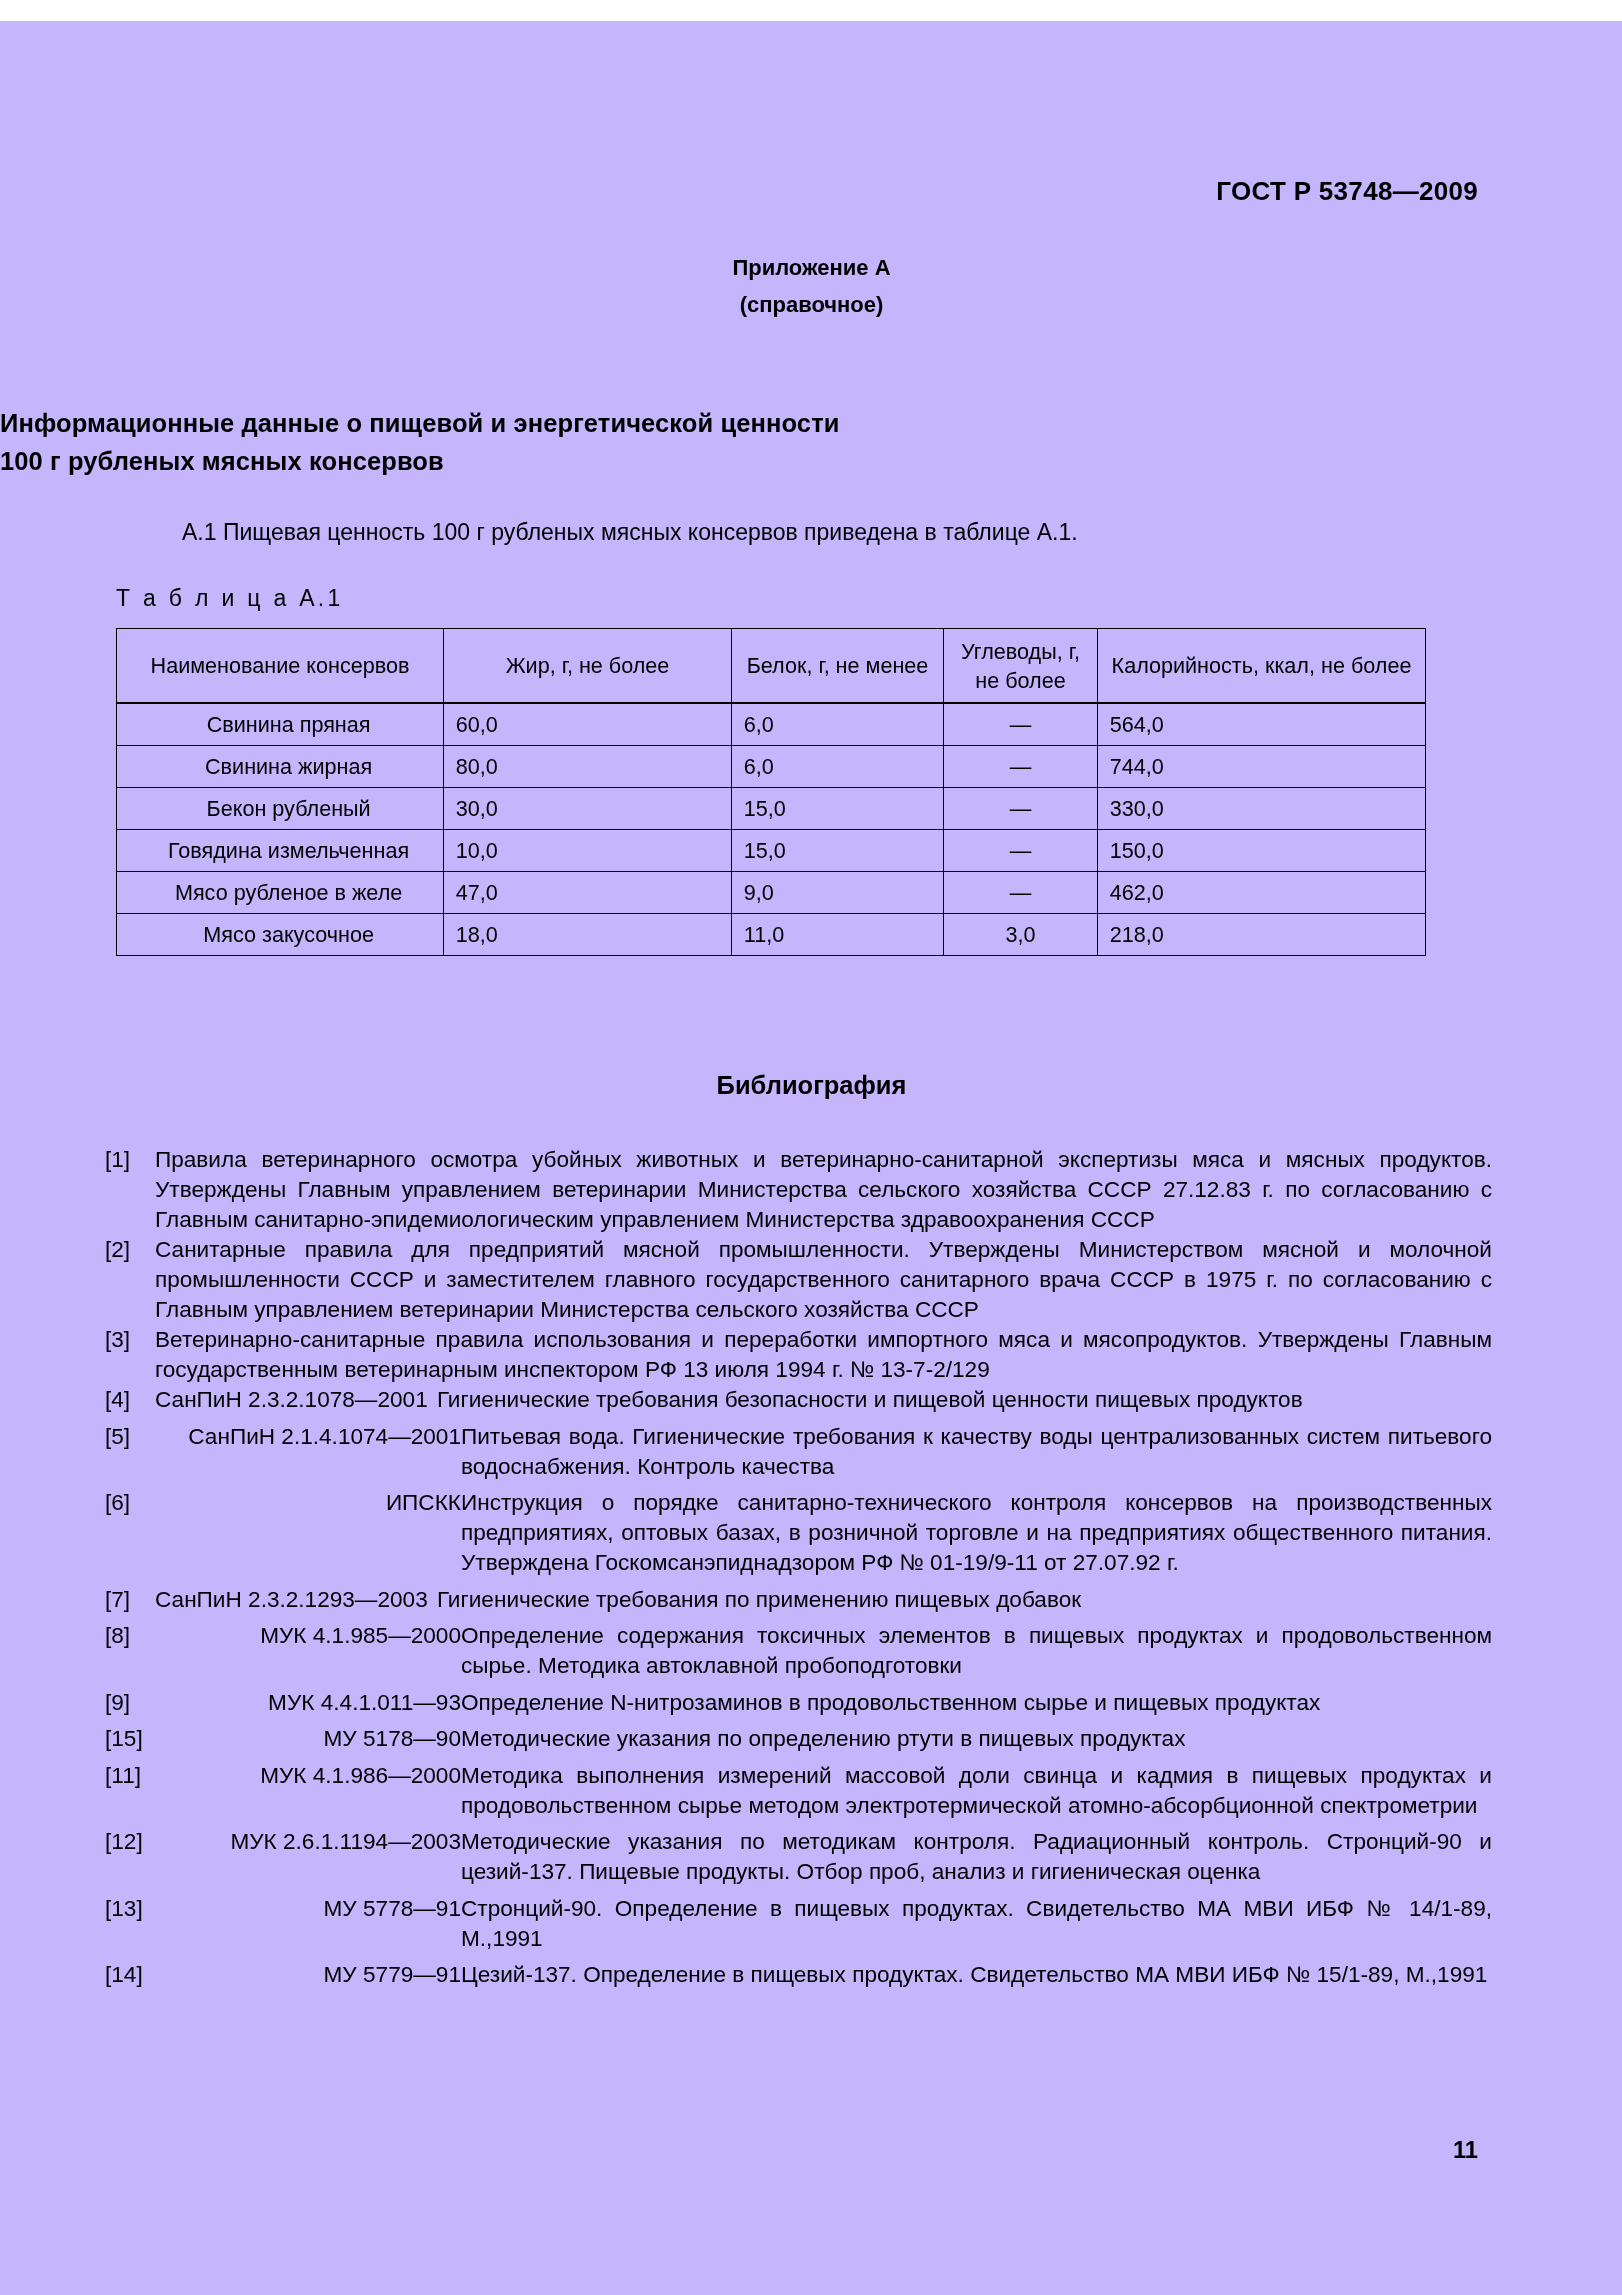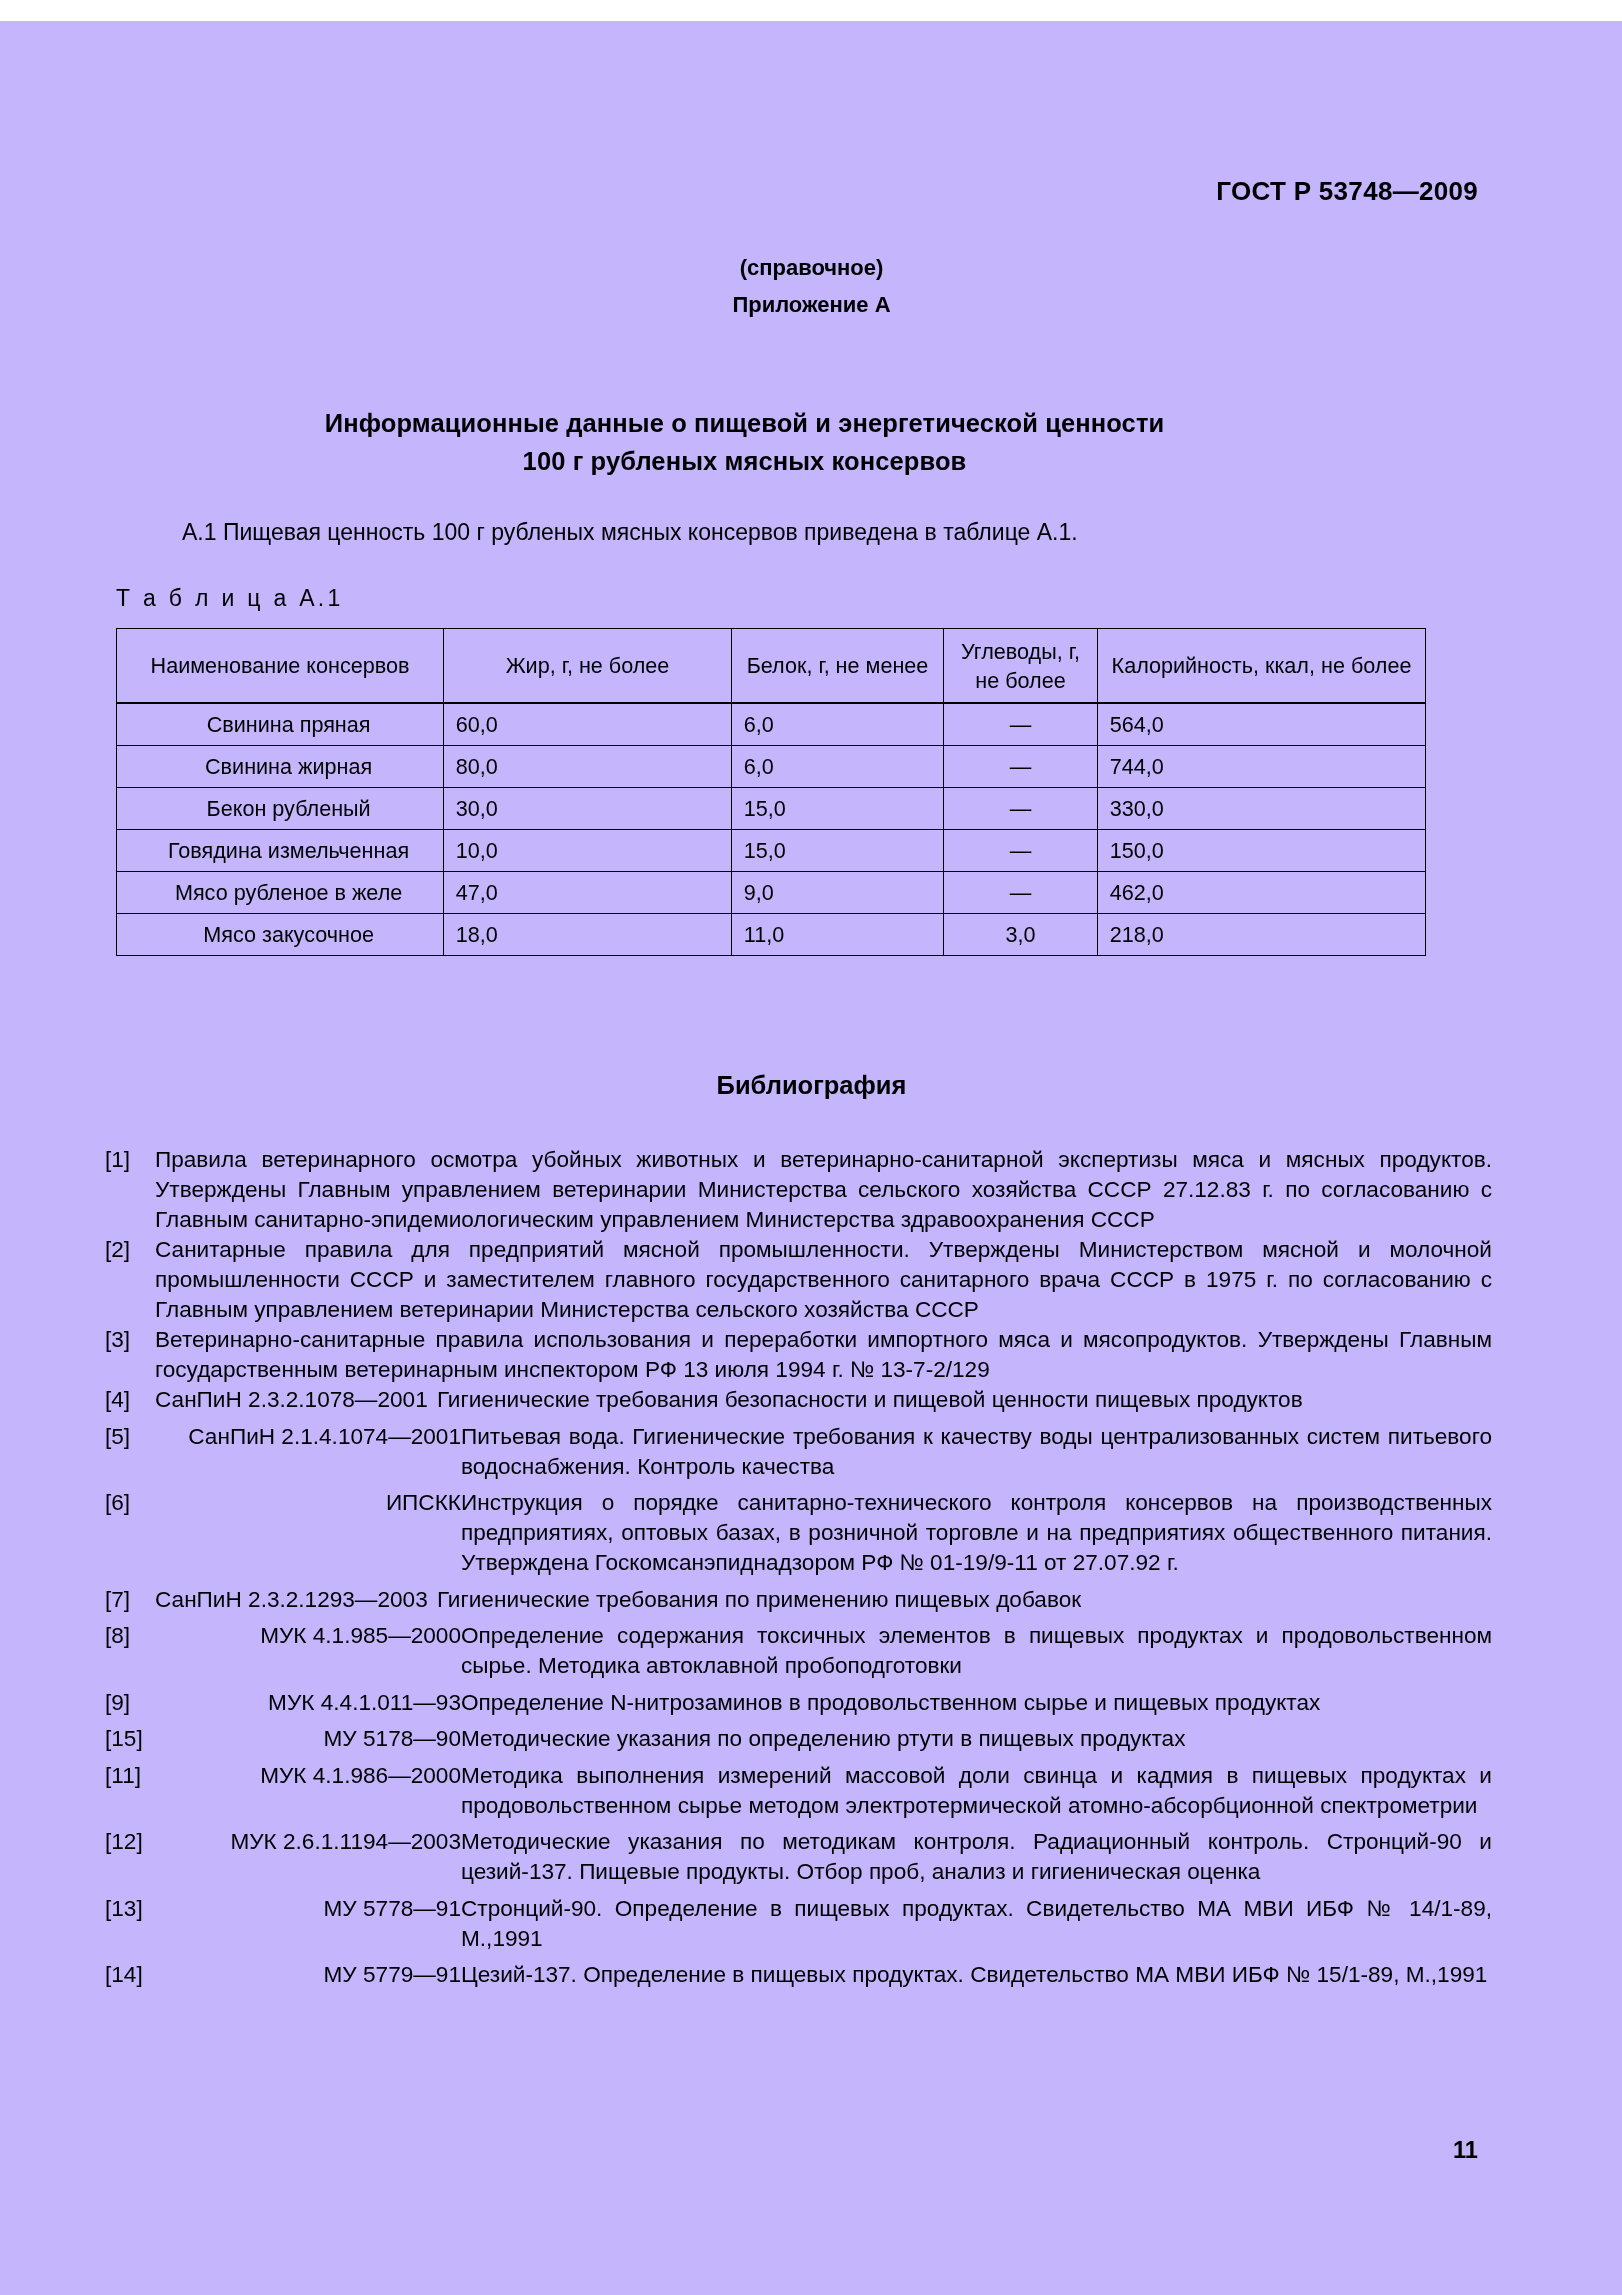--- a/index.html
+++ b/index.html
@@ -47,21 +47,20 @@
     font-weight: bold;
     line-height: 37px;
   }
 
   
   .main-title {
     position: absolute;
     top: 383px;
     left: 0;
     width: 1489px;
-    text-align: center;
   }
   .main-title .tline {
     font-size: 25.5px;
     font-weight: bold;
     line-height: 38px;
     letter-spacing: 0.1px;
   }
 
   
   .intro-para {
@@ -184,22 +183,22 @@
   }
 </style>
 </head>
 <body>
 
 <div class="page">
 
   <div class="doc-header">ГОСТ Р 53748—2009</div>
 
   <div class="annex-block">
+    <div class="annex-line">Приложение А</div>
     <div class="annex-line">(справочное)</div>
-    <div class="annex-line">Приложение А</div>
   </div>
 
   <div class="main-title">
     <div class="tline">Информационные данные о пищевой и энергетической ценности</div>
     <div class="tline">100 г рубленых мясных консервов</div>
   </div>
 
   <div class="intro-para">А.1  Пищевая ценность 100 г рубленых мясных консервов приведена в таблице А.1.</div>
 
   <div class="table-caption">Т а б л и ц а  А.1</div>

